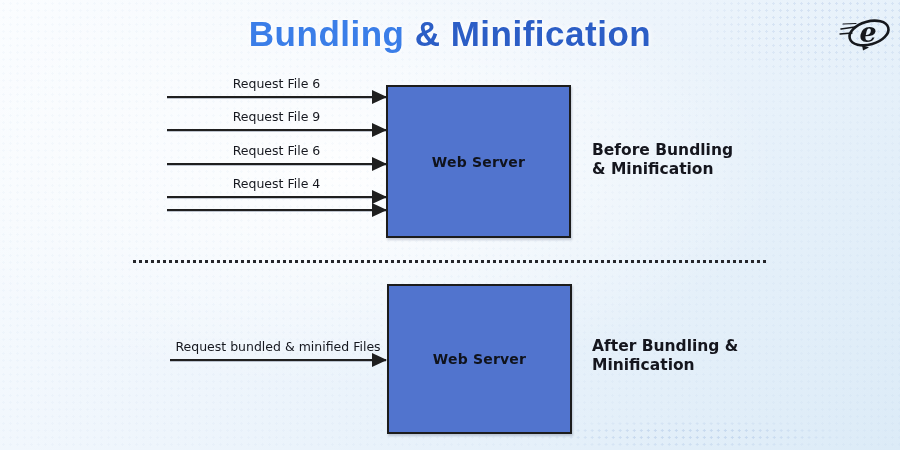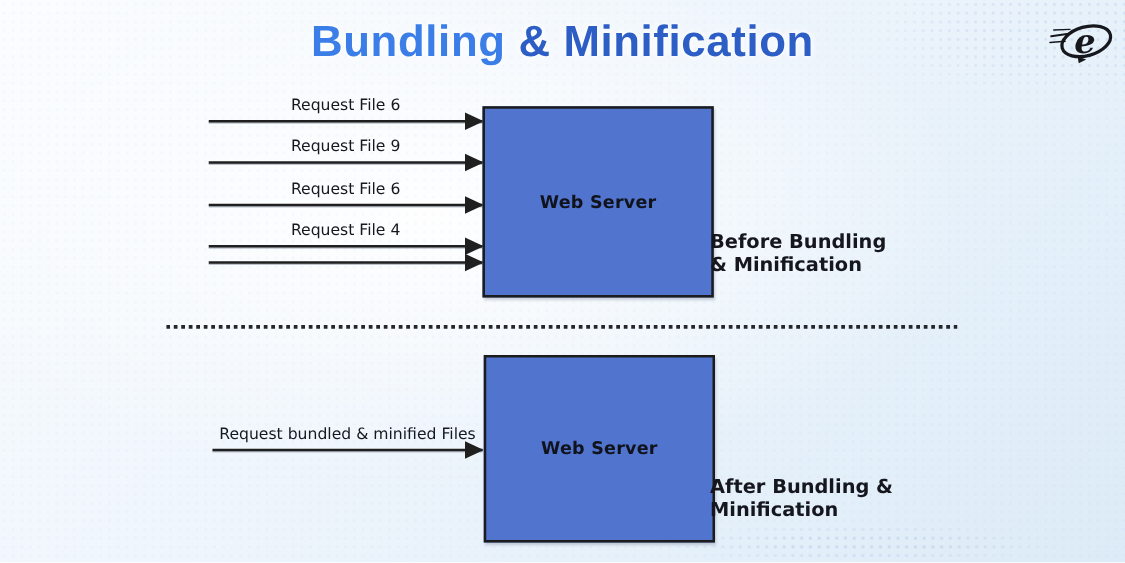--- a/index.html
+++ b/index.html
@@ -59,24 +59,23 @@
     position:relative;height:2px;background:#1f1f1f;
     box-shadow:0 1px 0 rgba(140,150,165,.55);
   }
   .arrow-head{
     position:absolute;right:-1px;top:-6px;width:0;height:0;
     border-left:15px solid #1f1f1f;
     border-top:7px solid transparent;border-bottom:7px solid transparent;
   }
 
   .caption{
-    position:absolute;left:568px;width:152px;
+    position:absolute;left:592px;width:152px;
     font-size:15.5px;font-weight:800;color:#15161e;line-height:19px;
     font-family:"DejaVu Sans","Liberation Sans",sans-serif;
-    margin-top:43px;
   }
   .caption-before{top:141px;}
   .caption-after{top:337px;}
 
   .divider{
     position:absolute;left:133px;top:260px;width:633px;height:3px;
     background-image:repeating-linear-gradient(to right,#25262b 0 3px,transparent 3px 6px);
     background-size:6px 3px;background-repeat:repeat-x;
   }
 </style>

